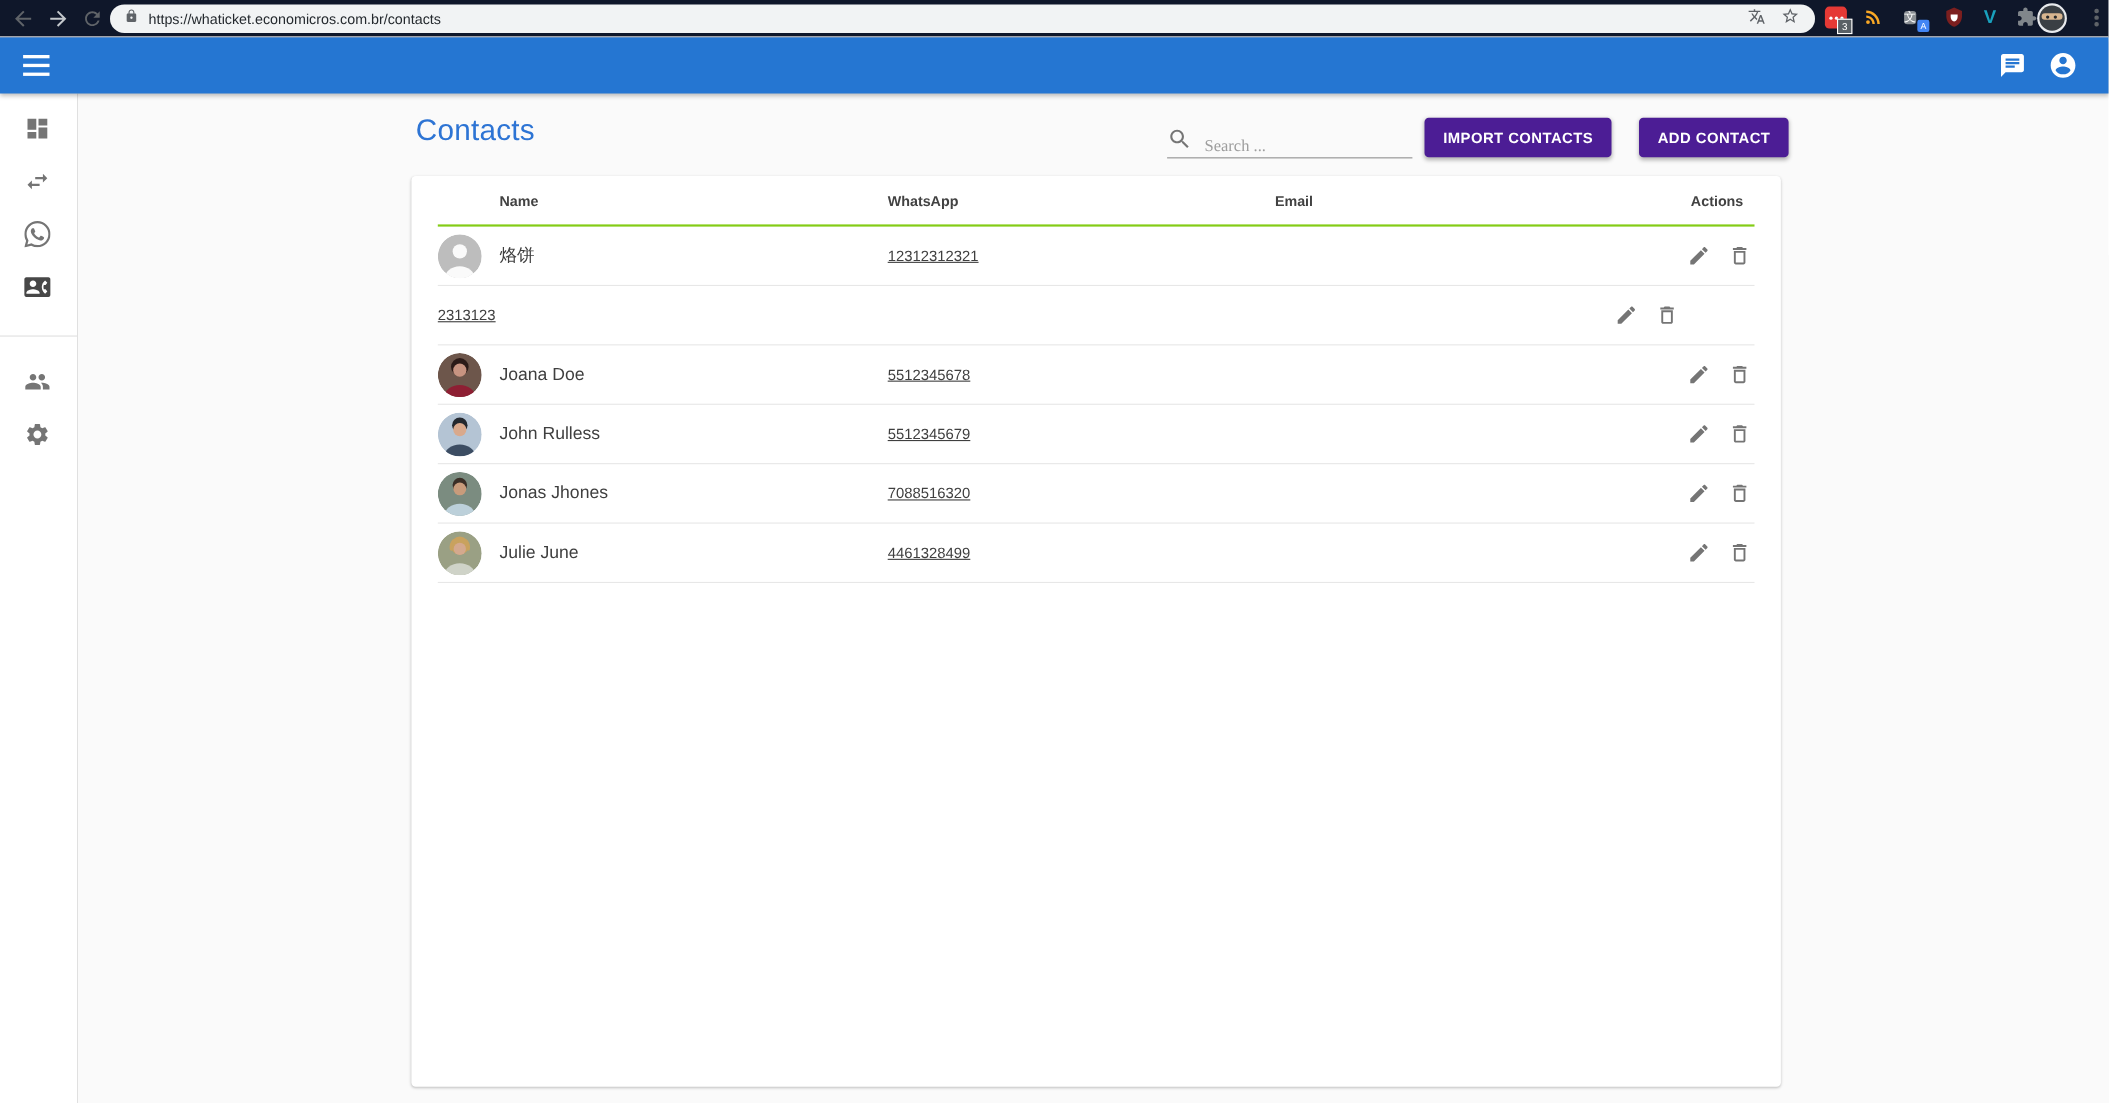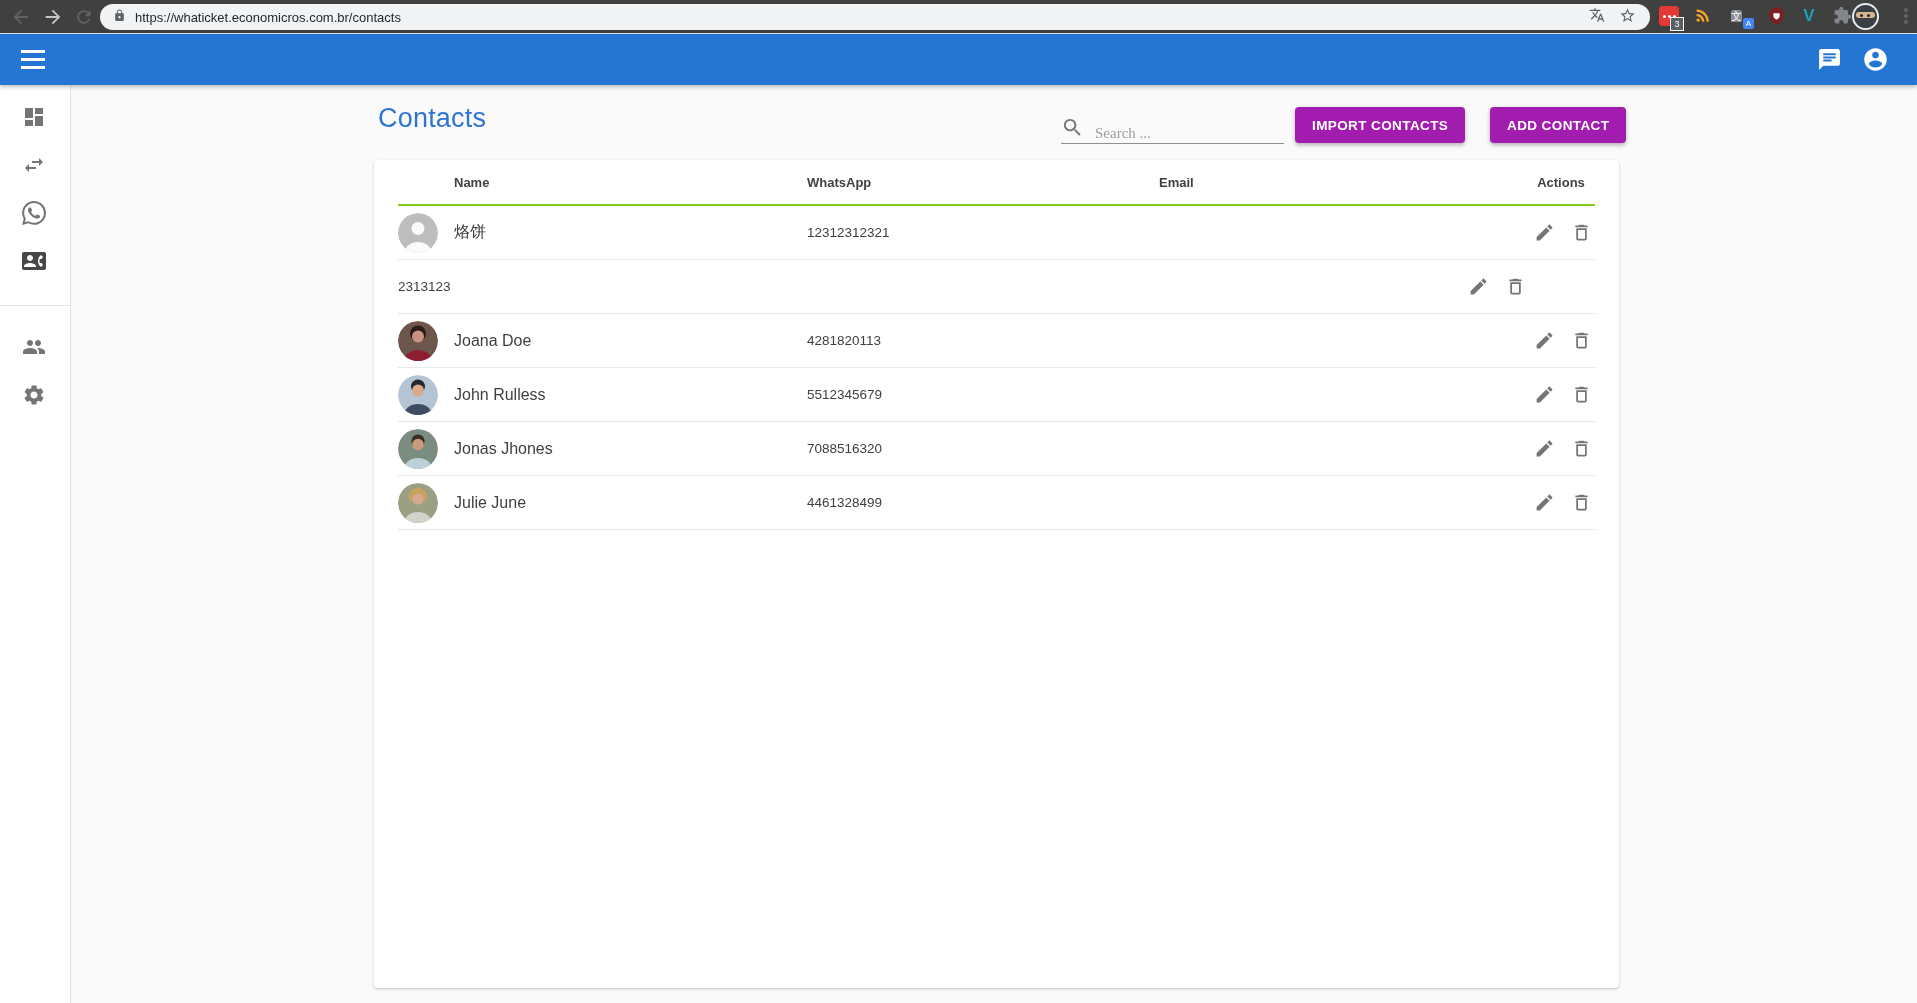--- a/index.html
+++ b/index.html
@@ -1,21 +1,21 @@
 <!DOCTYPE html>
 <html><head>
 <meta charset="utf-8">
 <style>
   html,body{margin:0;padding:0;}
   body{width:1917px;height:1003px;overflow:hidden;background:#fff;
        font-family:"Liberation Sans","DejaVu Sans",sans-serif;}
   .screen{position:relative;width:1917px;height:1003px;}
 
   
-  .browser-bar{position:relative;height:33px;background:#404040;border-bottom:1px solid #e6e6e6;}
+  .browser-bar{position:relative;height:33px;background:#0f172a;border-bottom:1px solid #e6e6e6;}
   .nav-btn{position:absolute;top:6px;width:22px;height:22px;color:#5f6368;background:none;border:none;padding:0;cursor:pointer;}
   .nav-btn svg{display:block;}
   .nav-btn.disabled{color:#c3c7cb;}
   .omnibox{position:absolute;left:100px;top:4px;width:1550px;height:26px;background:#f1f3f4;border-radius:13px;display:flex;align-items:center;}
   .omnibox .lock{color:#5f6368;margin-left:13px;}
   .omnibox .url{font-size:13px;color:#24292e;margin-left:9px;flex:1;white-space:nowrap;overflow:hidden;}
   .omnibox .right-ic{color:#5f6368;margin-right:14px;}
   .ext{position:absolute;top:6px;width:20px;height:20px;}
   .ext svg{display:block;}
   .ext-red{left:1659px;background:#e53935;border-radius:4px;display:flex;align-items:center;justify-content:center;}
@@ -56,40 +56,40 @@
 
   .content{flex:1;background:#fafafa;position:relative;}
 
   .page-title{position:absolute;left:307px;top:18px;margin:0;font-size:27px;font-weight:400;color:#2d74d4;letter-spacing:.2px;}
 
   .search-wrap{position:absolute;left:990px;top:28px;width:223px;height:30px;border-bottom:1px solid #8f8f8f;display:flex;align-items:flex-end;font-family:Liberation Serif, serif;}
   .search-wrap .s-icon{color:#757575;flex:none;}
   .search-wrap input{border:none;background:transparent;outline:none;margin-left:9px;font-size:15px;color:#3c3c3c;width:170px;font-family:inherit;}
   .search-wrap input::placeholder{color:#9e9e9e;}
 
-  .btn{position:absolute;top:22px;height:36px;background:#a21caf;color:#fff;border:none;border-radius:4px;
+  .btn{position:absolute;top:22px;height:36px;background:#4c1d95;color:#fff;border:none;border-radius:4px;
        font-size:13.5px;font-weight:700;letter-spacing:.4px;padding:0 17px;cursor:pointer;
        box-shadow:0 2px 4px rgba(0,0,0,.3);font-family:inherit;}
   .btn-import{left:1224px;}
   .btn-add{left:1419px;}
 
   
   .card{position:absolute;left:303px;top:75px;width:1245px;height:828px;background:#fff;border-radius:4px;
         box-shadow:0 1px 3px rgba(0,0,0,.14),0 1px 2px rgba(0,0,0,.1);padding:0 24px;box-sizing:border-box;}
   .thead,.trow{display:grid;grid-template-columns:409px 352px 372px 1fr;align-items:center;}
   .thead{height:44px;border-bottom:2px solid #84cc16;}
   .th{font-size:13px;font-weight:700;color:#424242;}
   .th.first{padding-left:56px;}
   .th.last{text-align:center;padding-right:4px;}
   .trow{height:53px;border-bottom:1px solid #e7e7e7;}
   .cell-name{display:flex;align-items:center;}
   .avatar{width:40px;height:40px;border-radius:50%;overflow:hidden;flex:none;}
   .avatar svg{display:block;}
   .name-text{margin-left:16px;font-size:16px;color:#3f3f3f;}
-  .cell-wa,.cell-email{font-size:13.5px;color:#3f3f3f;}
+  .cell-wa,.cell-email{font-size:13.5px;color:#3f3f3f;text-decoration:underline;}
   .cell-actions{display:flex;justify-content:flex-end;gap:10px;padding-right:2px;}
   .row-action{background:none;border:none;padding:3px;color:#757575;cursor:pointer;}
   .row-action svg{display:block;}
 </style>
 </head>
 <body>
 
 <div class="screen">
 
   <div class="browser-bar">
@@ -300,21 +300,21 @@
             <span class="avatar">
               <svg width="40" height="40" viewBox="0 0 40 40">
                   <circle cx="20" cy="20" r="20" fill="#6d564b"></circle>
                   <circle cx="20" cy="12.5" r="8" fill="#2c1b18"></circle>
                   <circle cx="20" cy="15.5" r="6" fill="#c89481"></circle>
                   <path d="M6 40a14 11 0 0 1 28 0z" fill="#8e1f33"></path>
                 </svg>
             </span>
             <span class="name-text">Joana Doe</span>
           </div>
-          <span class="cell-wa">4281820113</span>
+          <span class="cell-wa">5512345678</span>
           <span class="cell-email"></span>
           <span class="cell-actions">
             <button class="row-action">
                 <svg width="21" height="21" viewBox="0 0 24 24" fill="currentColor">
                   <path d="M3 17.25V21h3.75L17.81 9.94l-3.75-3.75L3 17.25zM20.71 7.04c.39-.39.39-1.02 0-1.41l-2.34-2.34c-.39-.39-1.02-.39-1.41 0l-1.83 1.83 3.75 3.75 1.83-1.83z"></path>
                 </svg>
               </button>
             <button class="row-action">
                 <svg width="21" height="21" viewBox="0 0 24 24" fill="currentColor">
                   <path d="M6 19c0 1.1.9 2 2 2h8c1.1 0 2-.9 2-2V7H6v12zM8 9h8v10H8V9zm7.5-5l-1-1h-5l-1 1H5v2h14V4h-3.5z"></path>

